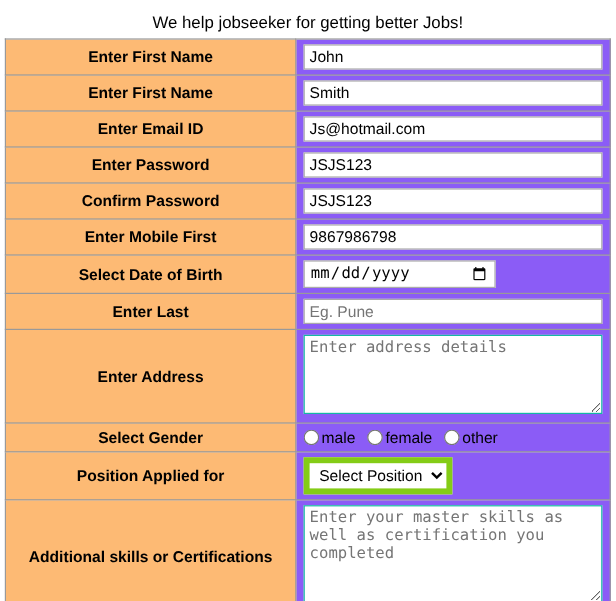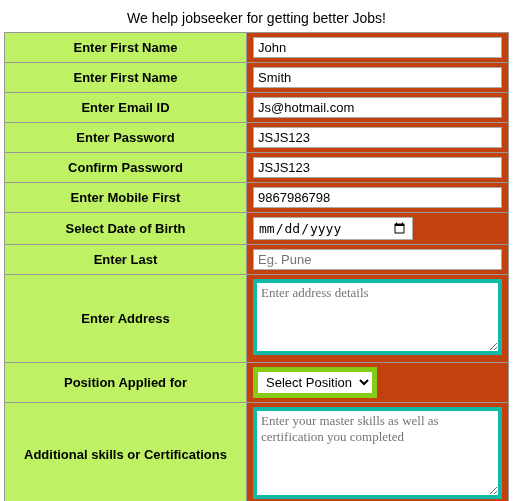--- a/index.html
+++ b/index.html
@@ -23,45 +23,44 @@
       width: 100%;
       border-collapse: collapse;
       border: 1px solid #999;
     }
     td {
       border: 1px solid #999;
       padding: 4px 6px;
       vertical-align: middle;
     }
     .label-cell {
-      background-color: #bef264;
+      background-color: #fdba74;
       font-weight: bold;
       text-align: center;
       width: 242px;
     }
     .input-cell {
-      background-color: #c2410c;
+      background-color: #8b5cf6;
     }
     input[type="text"],
     input[type="password"],
     input[type="email"],
     input[type="date"] {
       width: 100%;
       border: 1px solid #aaa;
       padding: 2px 4px;
       font-size: 13px;
       background: #fff;
     }
     textarea {
       width: 100%;
-      border: 4px solid #14b8a6;
+      border: 1px solid #14b8a6;
       padding: 2px 4px;
       font-size: 13px;
       resize: vertical;
-      font-family: Liberation Serif, serif;
     }
     select {
       border: 5px solid #84cc16;
       padding: 2px 4px;
       font-size: 13px;
       background: #fff;
     }
     .gender-row {
       display: flex;
       align-items: center;
@@ -141,20 +140,39 @@
       </td>
     </tr>
 
     <tr>
       <td class="label-cell">Enter Address</td>
       <td class="input-cell">
         <textarea rows="4" placeholder="Enter address details" style=""></textarea>
       </td>
     </tr>
 
+    <tr>
+      <td class="label-cell">Select Gender</td>
+      <td class="input-cell">
+        <div class="gender-row">
+          <label>
+            <input type="radio" name="gender" value="male" style="">
+            <span>male</span>
+          </label>
+          <label>
+            <input type="radio" name="gender" value="female" style="">
+            <span>female</span>
+          </label>
+          <label>
+            <input type="radio" name="gender" value="other" style="">
+            <span>other</span>
+          </label>
+        </div>
+      </td>
+    </tr>
 
     <tr>
       <td class="label-cell">Position Applied for</td>
       <td class="input-cell">
         <select>
           <option>Select Position</option>
         </select>
       </td>
     </tr>
 

